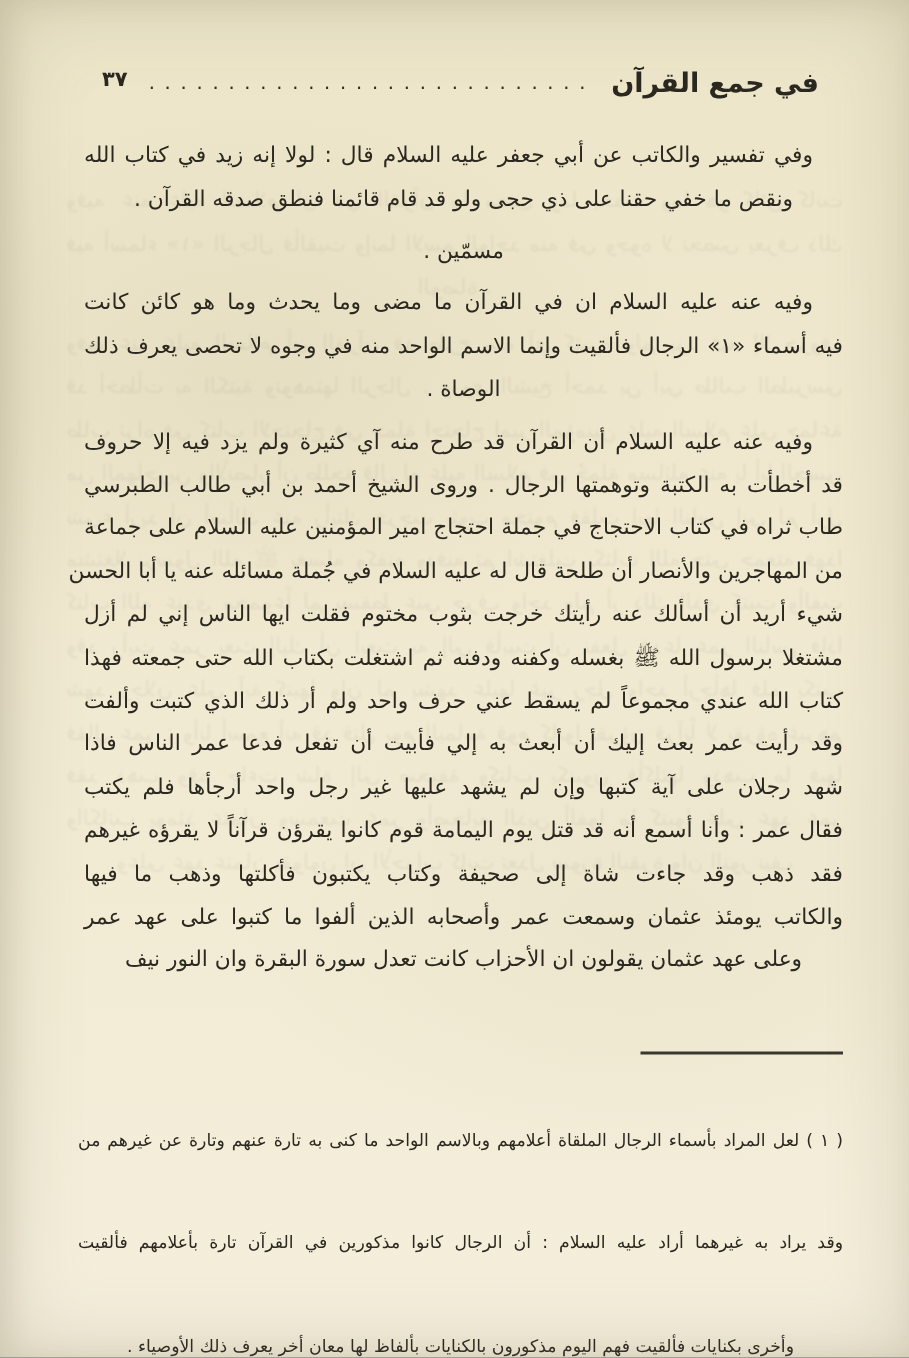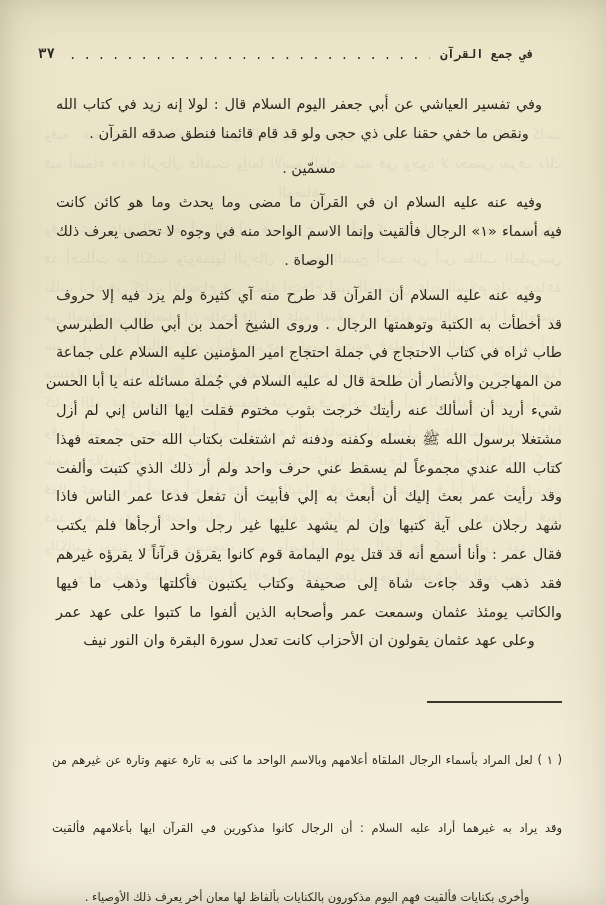--- a/index.html
+++ b/index.html
@@ -24,30 +24,30 @@
     position:absolute;top:120px;left:44px;width:518px;
     direction:rtl;
     transform:scaleX(-1);
     opacity:0.065;
     filter:blur(0.7px);
     color:#4a463a;
     pointer-events:none;
   }
   .bleed .para{margin-bottom:9px;}
   .header{
-    position:absolute;top:45px;left:38px;right:48px;
-    display:flex;align-items:flex-end;font-family:Liberation Mono, monospace;
+    position:absolute;top:45px;left:68px;right:48px;
+    display:flex;align-items:flex-start;
   }
   .page-num{font-size:14px;font-weight:bold;letter-spacing:1px;}
   .dots{
     flex:1;overflow:hidden;white-space:nowrap;
     font-size:13px;letter-spacing:6.5px;line-height:1;
     margin:4px 10px 0 14px;color:#2e2b22;
   }
-  .hdr-title{font-size:12px;font-weight:bold;margin-right:24px;white-space:nowrap;}
+  .hdr-title{font-size:18px;font-weight:bold;margin-right:12px;white-space:nowrap;}
   .body-block{
     position:absolute;top:90px;left:56px;width:506px;
     direction:rtl;
   }
   .para{margin:0 0 6px 0;}
   .line{
     font-size:14.5px;line-height:28.8px;height:28.8px;
     text-align:justify;text-align-last:justify;
     white-space:nowrap;
   }
@@ -100,21 +100,21 @@
   </div>
 
   <div class="header">
     <span class="page-num">٣٧</span>
     <span class="dots">..................................</span>
     <span class="hdr-title">في جمع القرآن</span>
   </div>
 
   <div class="body-block">
     <div class="para">
-        <div class="line first">وفي تفسير العياشي عن أبي جعفر اليوم السلام قال : لولا إنه زيد في كتاب الله</div>
+        <div class="line first">وفي تفسير والكاتب عن أبي جعفر عليه السلام قال : لولا إنه زيد في كتاب الله</div>
         <div class="line last">ونقص ما خفي حقنا على ذي حجى ولو قد قام قائمنا فنطق صدقه القرآن .</div>
       </div>
     <div class="para">
         <div class="line last">مسمّين .</div>
       </div>
     <div class="para">
         <div class="line first">وفيه عنه عليه السلام ان في القرآن ما مضى وما يحدث وما هو كائن كانت</div>
         <div class="line">فيه أسماء «١» الرجال فألقيت وإنما الاسم الواحد منه في وجوه لا تحصى يعرف ذلك</div>
         <div class="line last">الوصاة .</div>
       </div>
@@ -132,19 +132,19 @@
         <div class="line">فقد ذهب وقد جاءت شاة إلى صحيفة وكتاب يكتبون فأكلتها وذهب ما فيها</div>
         <div class="line">والكاتب يومئذ عثمان وسمعت عمر وأصحابه الذين ألفوا ما كتبوا على عهد عمر</div>
         <div class="line last">وعلى عهد عثمان يقولون ان الأحزاب كانت تعدل سورة البقرة وان النور نيف</div>
       </div>
   </div>
 
   <div class="footnote">
     <div class="fn-sep"></div>
     <div>
         <div class="fn-line">( ١ ) لعل المراد بأسماء الرجال الملقاة أعلامهم وبالاسم الواحد ما كنى به تارة عنهم وتارة عن غيرهم من</div>
-        <div class="fn-line">وقد يراد به غيرهما أراد عليه السلام : أن الرجال كانوا مذكورين في القرآن ايها بأعلامهم فألقيت</div>
+        <div class="fn-line">وقد يراد به غيرهما أراد عليه السلام : أن الرجال كانوا مذكورين في القرآن تارة بأعلامهم فألقيت</div>
         <div class="fn-line last">وأخرى بكنايات فألقيت فهم اليوم مذكورون بالكنايات بألفاظ لها معان أخر يعرف ذلك الأوصياء .</div>
       </div>
     <div class="fn-sig">«منه قدس سره» .</div>
   </div>
 
 </div>
 
 </body></html>

